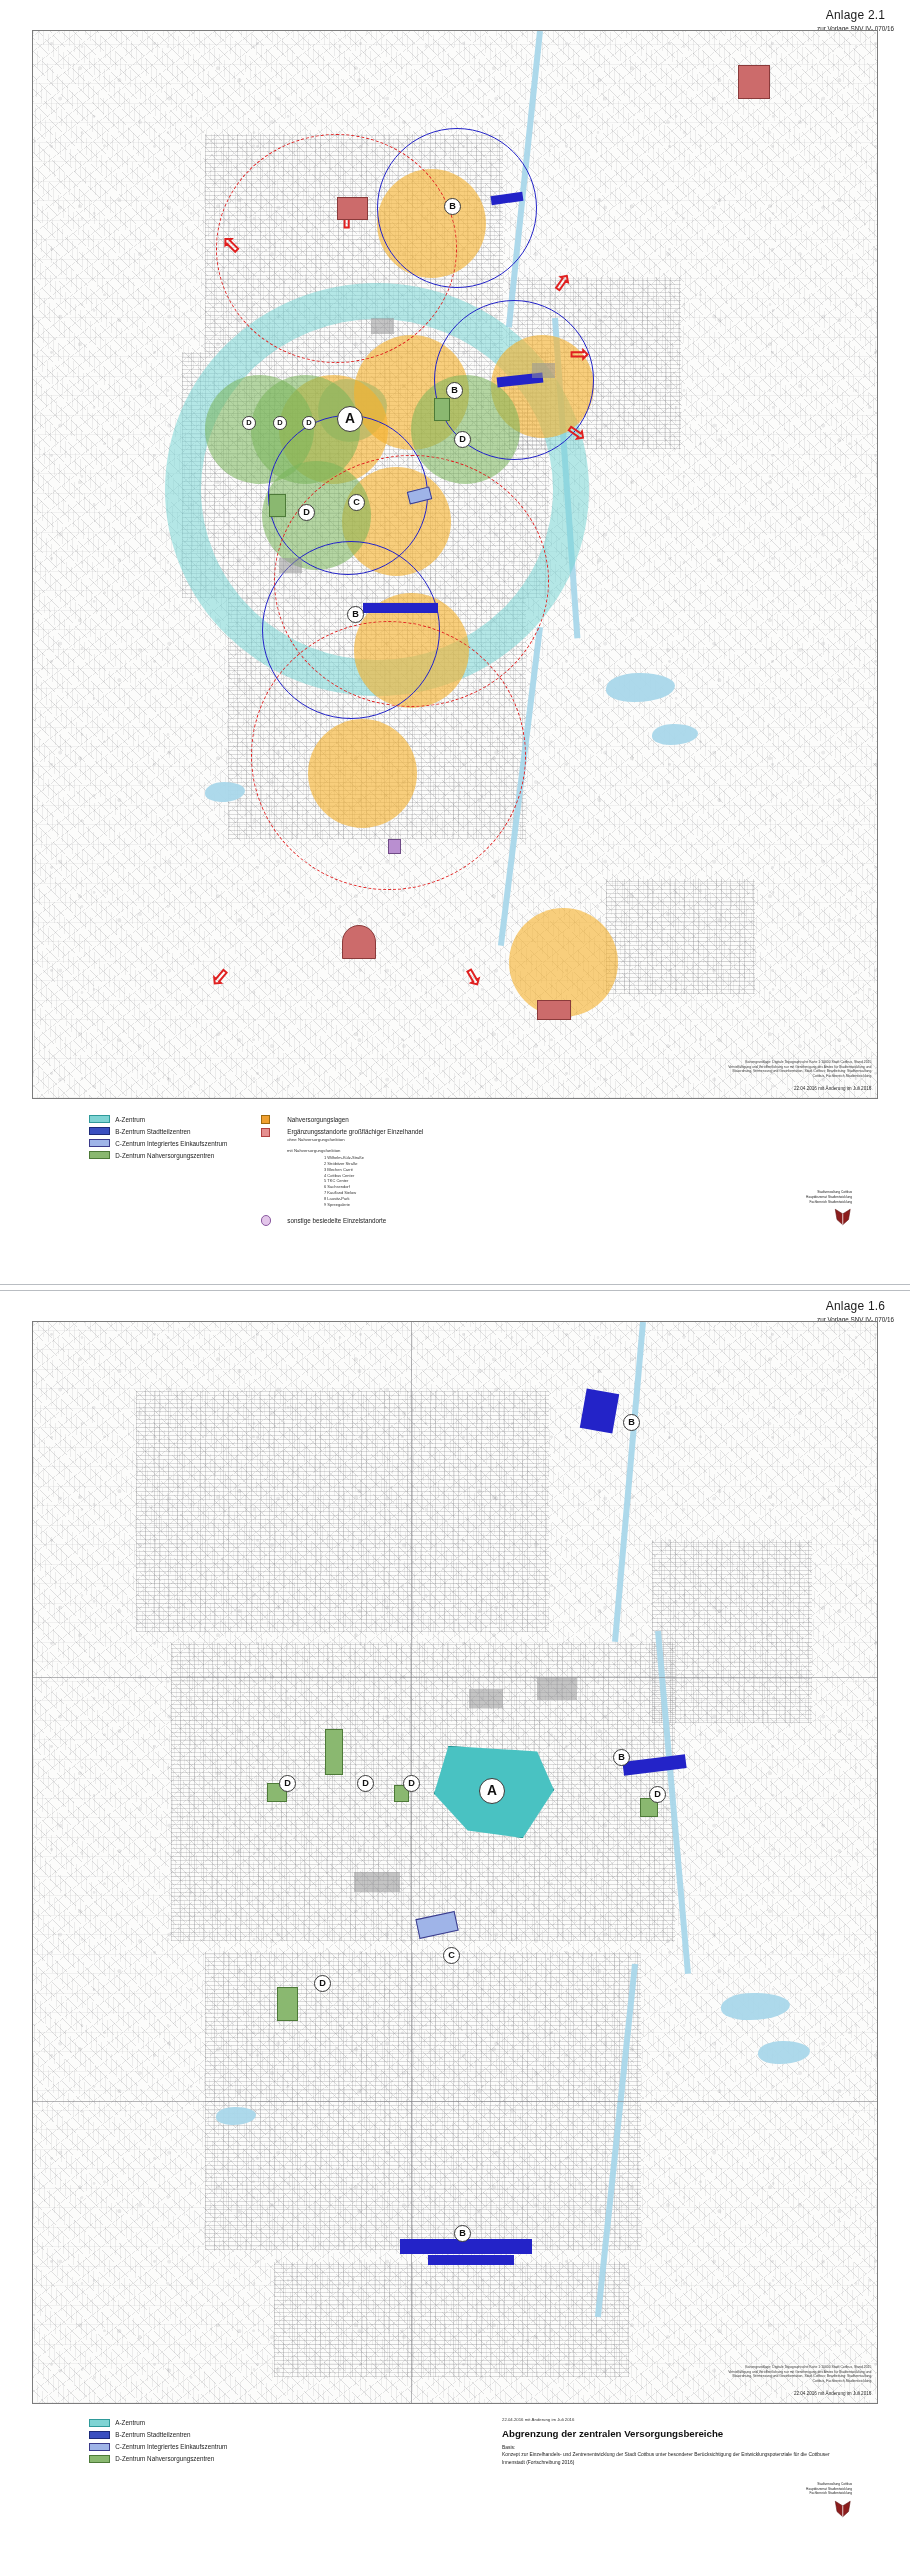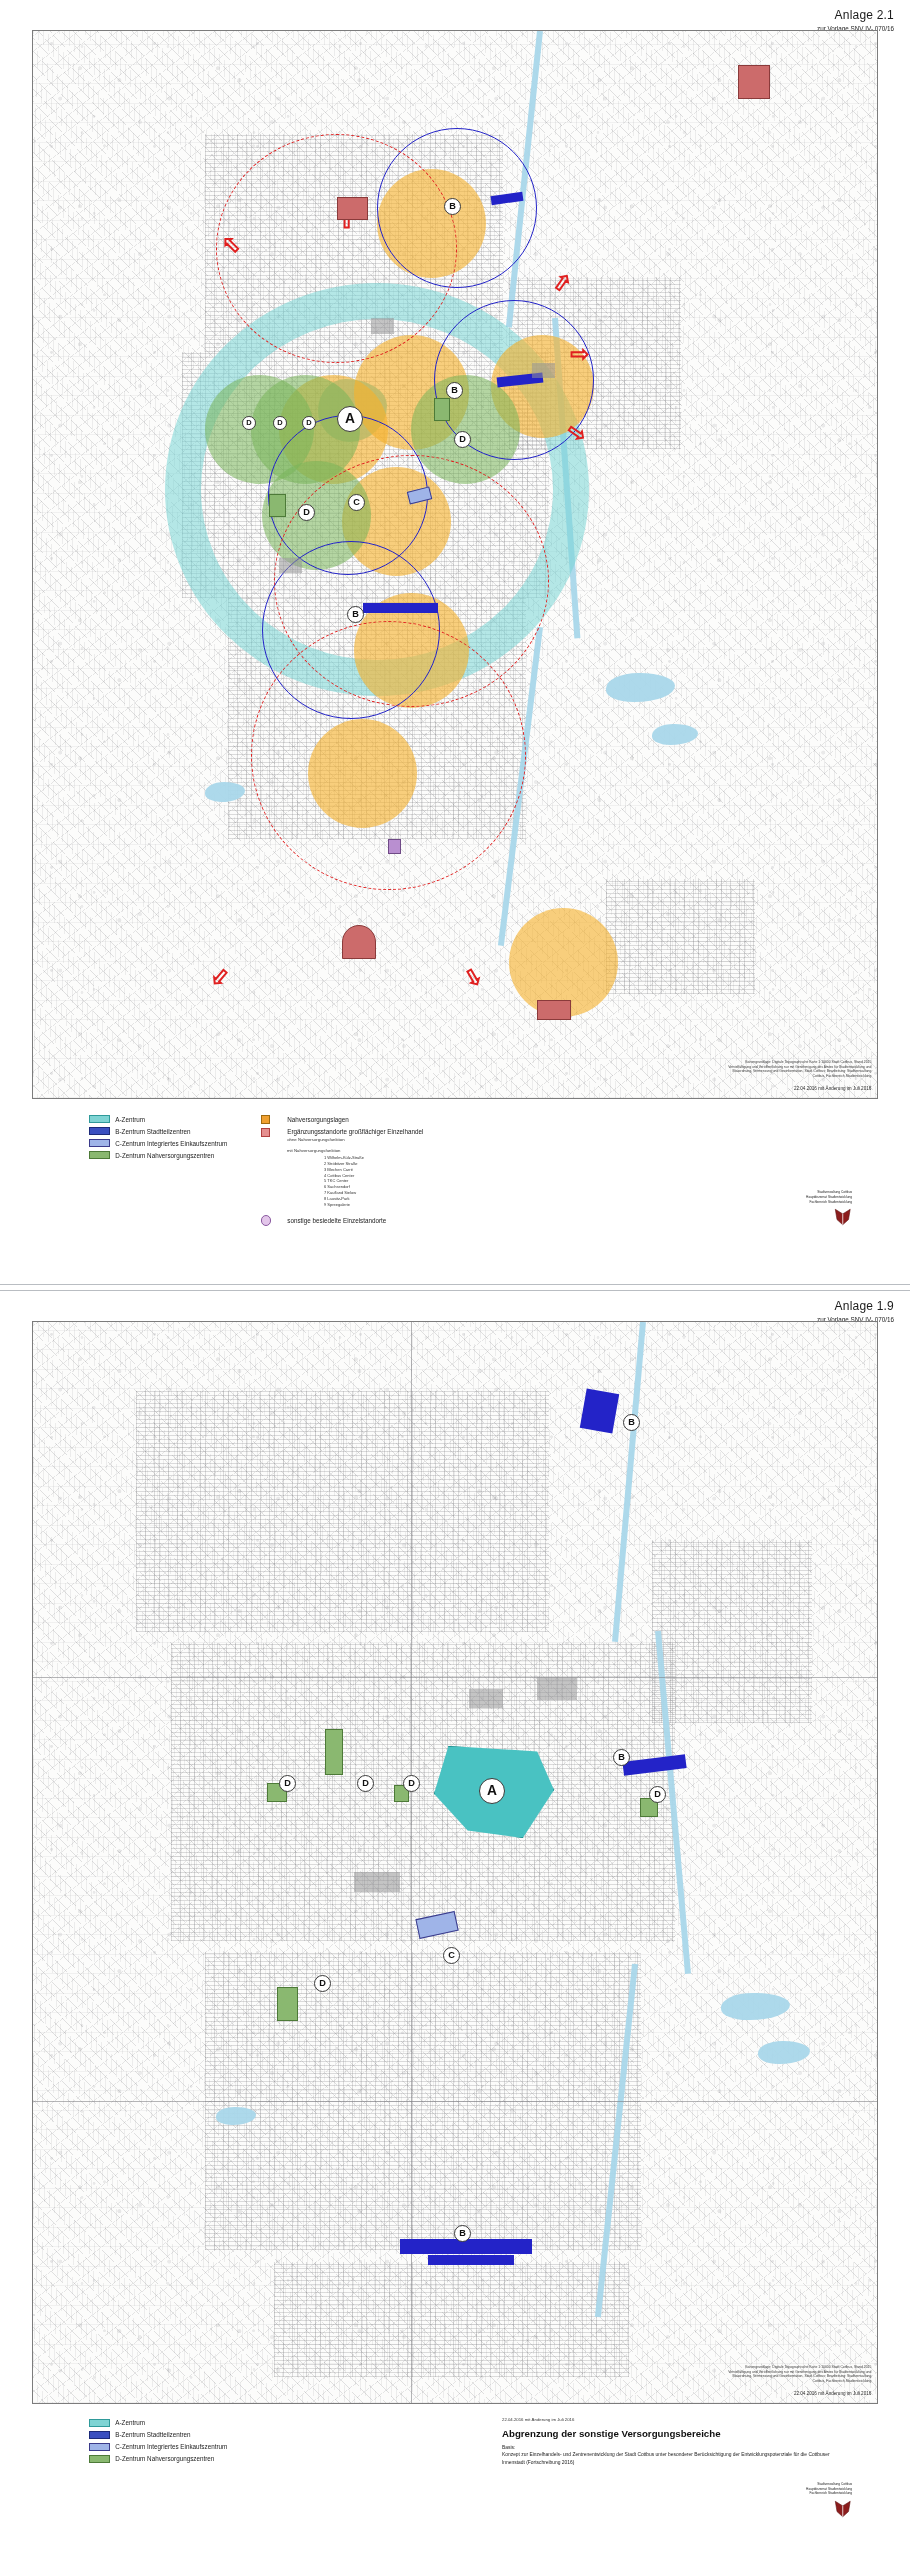--- a/index.html
+++ b/index.html
@@ -29,21 +29,21 @@
     background: #ffffff;
     border-top: 1.7px solid #b9bdc2;
     border-bottom: 1.7px solid #b9bdc2;
   }
 
   
   .sheet-header {
     position: absolute;
     right: 16px;
     top: 8px;
-    text-align: right;
+    text-align: center;
     line-height: 1.25;
   }
   .anlage-title {
     font-size: 12px;
     color: #1b1b1b;
     letter-spacing: 0.2px;
   }
   .anlage-sub {
     font-size: 6.3px;
     color: #1b1b1b;
@@ -465,21 +465,21 @@
         </span>
       </div>
     </div>
   </div>
 
   <div class="sheet-divider"></div>
 
   <div class="sheet sheet-2">
 
     <div class="sheet-header">
-      <div class="anlage-title">Anlage 1.9</div>
+      <div class="anlage-title">Anlage 1.6</div>
       <div class="anlage-sub">zur Vorlage SNV  IV- 070/16</div>
     </div>
 
     <div class="map-frame map-frame-2">
       <div class="basemap"></div>
 
       <div class="urban" style="left:103px; top:69px; width:413px; height:241px;"></div>
       <div class="urban" style="left:138px; top:321px; width:504px; height:298px;"></div>
       <div class="urban" style="left:172px; top:630px; width:436px; height:298px;"></div>
       <div class="urban" style="left:619px; top:218px; width:160px; height:183px;"></div>
@@ -546,21 +546,21 @@
         </div>
         <div class="legend-row">
           <span class="swatch sw-green"></span>
           <span>D-Zentrum Nahversorgungszentren</span>
         </div>
       </div>
 
       <div class="legend-date" style="left:470px; top:-2.3px;">22.04.2016 mit Änderung im Juli 2016</div>
 
       <div class="titleblock" style="left:470px; top:9.2px; width:332px;">
-        <div class="tb-title">Abgrenzung der sonstige Versorgungsbereiche</div>
+        <div class="tb-title">Abgrenzung der zentralen Versorgungsbereiche</div>
         <div class="tb-basis">Basis:</div>
         <div class="tb-basis">Konzept zur Einzelhandels- und Zentrenentwicklung der Stadt Cottbus unter besonderer Berücksichtigung der Entwicklungspotenziale für die Cottbuser Innenstadt (Fortschreibung 2016)</div>
       </div>
 
       <div class="logo-block" style="left:705px; top:63px; width:115px;">
         <div>Stadtverwaltung Cottbus</div>
         <div>Hauptdezernat Stadtentwicklung</div>
         <div>Fachbereich Stadtentwicklung</div>
         <span class="logo-mark">
           <svg width="19.5" height="19.5" viewBox="0 0 34 34">

